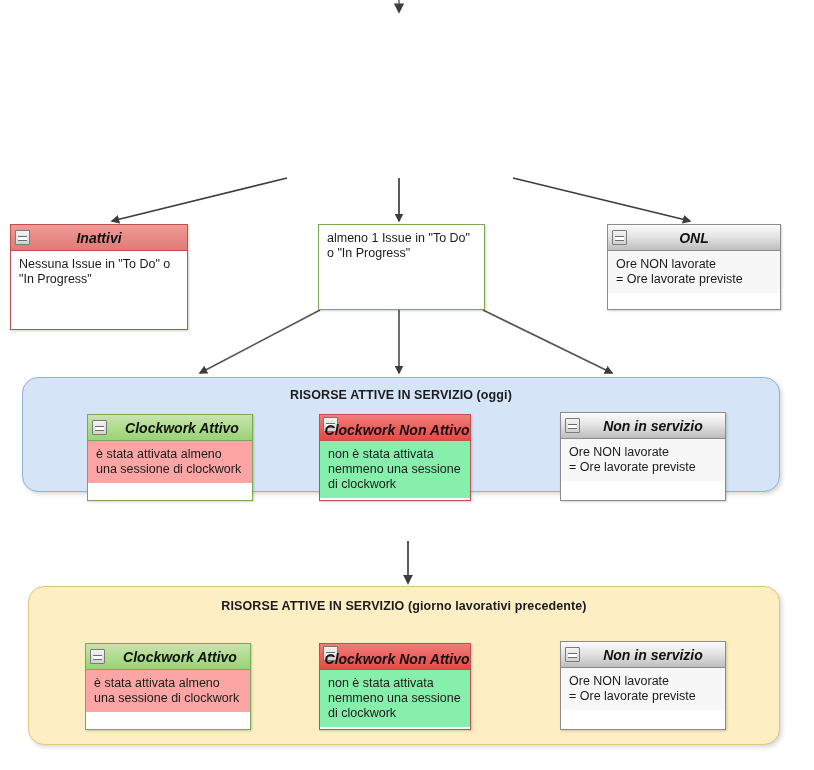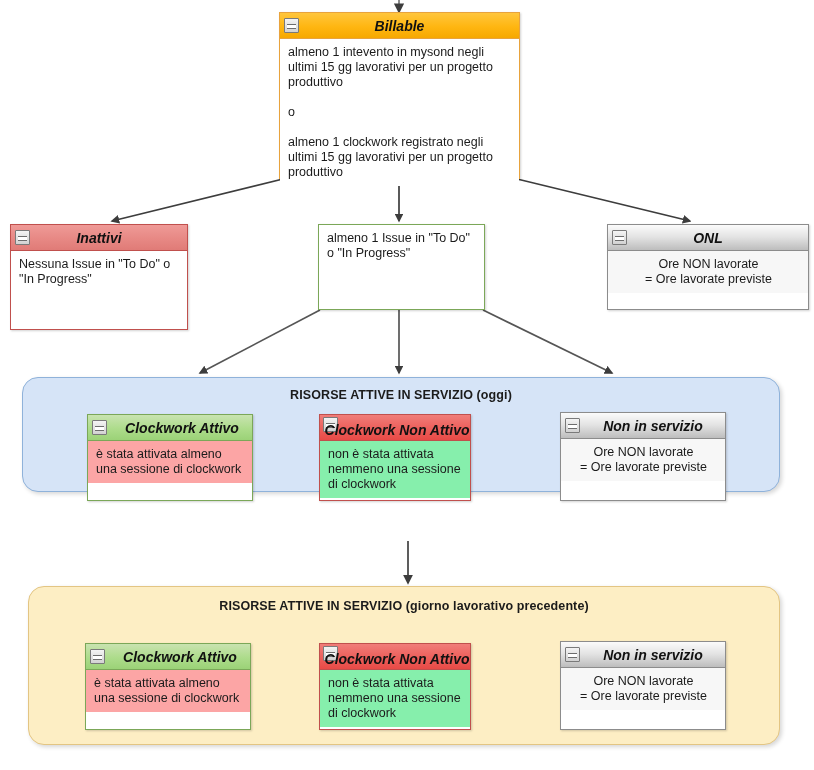--- a/index.html
+++ b/index.html
@@ -122,21 +122,21 @@
     background: linear-gradient(180deg, #c9e3b0 0%, #addc8b 55%, #9bd277 100%);
     border-bottom: 1px solid #7ba758;
   }
   .t-green-soft .body { background: #fca5a5; }
 
   .t-gray { border-color: #8c8c8c; }
   .t-gray .hdr {
     background: linear-gradient(180deg, #fbfbfb 0%, #e3e3e3 48%, #bdbdbd 100%);
     border-bottom: 1px solid #8c8c8c;
   }
-  .t-gray .body { background: #f7f7f7; text-align: center; }
+  .t-gray .body { background: #f7f7f7; }
 
   
   .panel {
     position: absolute;
     z-index: 2;
     box-sizing: border-box;
     border-radius: 16px;
     box-shadow: 2px 2px 4px rgba(0,0,0,0.16);
   }
   .panel .panel-title {
@@ -178,47 +178,36 @@
 
     <line x1="513" y1="178" x2="690" y2="221" stroke="#3d3d3d" stroke-width="1.7" marker-end="url(#arrow)"></line>
 
     <line x1="320" y1="310" x2="200" y2="373" stroke="#555555" stroke-width="1.7" marker-end="url(#arrow)"></line>
     <line x1="399" y1="310" x2="399" y2="373" stroke="#555555" stroke-width="1.7" marker-end="url(#arrow)"></line>
     <line x1="483" y1="310" x2="612" y2="373" stroke="#555555" stroke-width="1.7" marker-end="url(#arrow)"></line>
 
     <line x1="408" y1="541" x2="408" y2="583" stroke="#555555" stroke-width="1.9" marker-end="url(#arrow)"></line>
   </svg>
 
-  <div class="node t-orange" style="left:279px; top:12px; width:241px; height:167px;">
-    <div class="hdr">
-      <span class="minus"></span>
-      <span class="title">Billable</span>
-    </div>
-    <div class="body">almeno 1 intevento in mysond negli ultimi 15 gg lavorativi per un progetto produttivo
-
-                 o
-
-almeno 1 clockwork registrato negli ultimi 15 gg lavorativi per un progetto produttivo</div>
-  </div>
 
   <div class="node t-red" style="left:10px; top:224px; width:178px; height:106px;">
     <div class="hdr">
       <span class="minus"></span>
       <span class="title">Inattivi</span>
     </div>
     <div class="body">Nessuna Issue in "To Do" o
  "In Progress"</div>
   </div>
 
   <div class="node t-green" style="left:318px; top:224px; width:167px; height:86px;">
     <div class="body">almeno 1 Issue in "To Do"
 o "In Progress"</div>
   </div>
 
-  <div class="node t-gray" style="left:607px; top:224px; width:202px; height:86px;">
+  <div class="node t-gray" style="left:607px; top:224px; width:174px; height:86px;">
     <div class="hdr">
       <span class="minus"></span>
       <span class="title">ONL</span>
     </div>
     <div class="body">Ore NON lavorate
  = Ore lavorate previste</div>
   </div>
 
   <div class="panel p-blue" style="left:22px; top:377px; width:758px; height:115px;">
     <div class="panel-title" style="top:10px;">RISORSE ATTIVE IN SERVIZIO (oggi)</div>
@@ -246,21 +235,21 @@
       <div class="hdr">
         <span class="minus"></span>
         <span class="title" style="padding-left:10px;">Non in servizio</span>
       </div>
       <div class="body">Ore NON lavorate
  = Ore lavorate previste</div>
     </div>
   </div>
 
   <div class="panel p-yellow" style="left:28px; top:586px; width:752px; height:159px;">
-    <div class="panel-title" style="top:12px;">RISORSE ATTIVE IN SERVIZIO (giorno lavorativo precedente)</div>
+    <div class="panel-title" style="top:12px;">RISORSE ATTIVE IN SERVIZIO (giorno lavorativi precedente)</div>
 
     <div class="node t-green-soft" style="left:56px; top:56px; width:166px; height:87px;">
       <div class="hdr">
         <span class="minus"></span>
         <span class="title" style="padding-left:12px;">Clockwork Attivo</span>
       </div>
       <div class="body">è stata attivata almeno
 una sessione di clockwork</div>
     </div>
 

